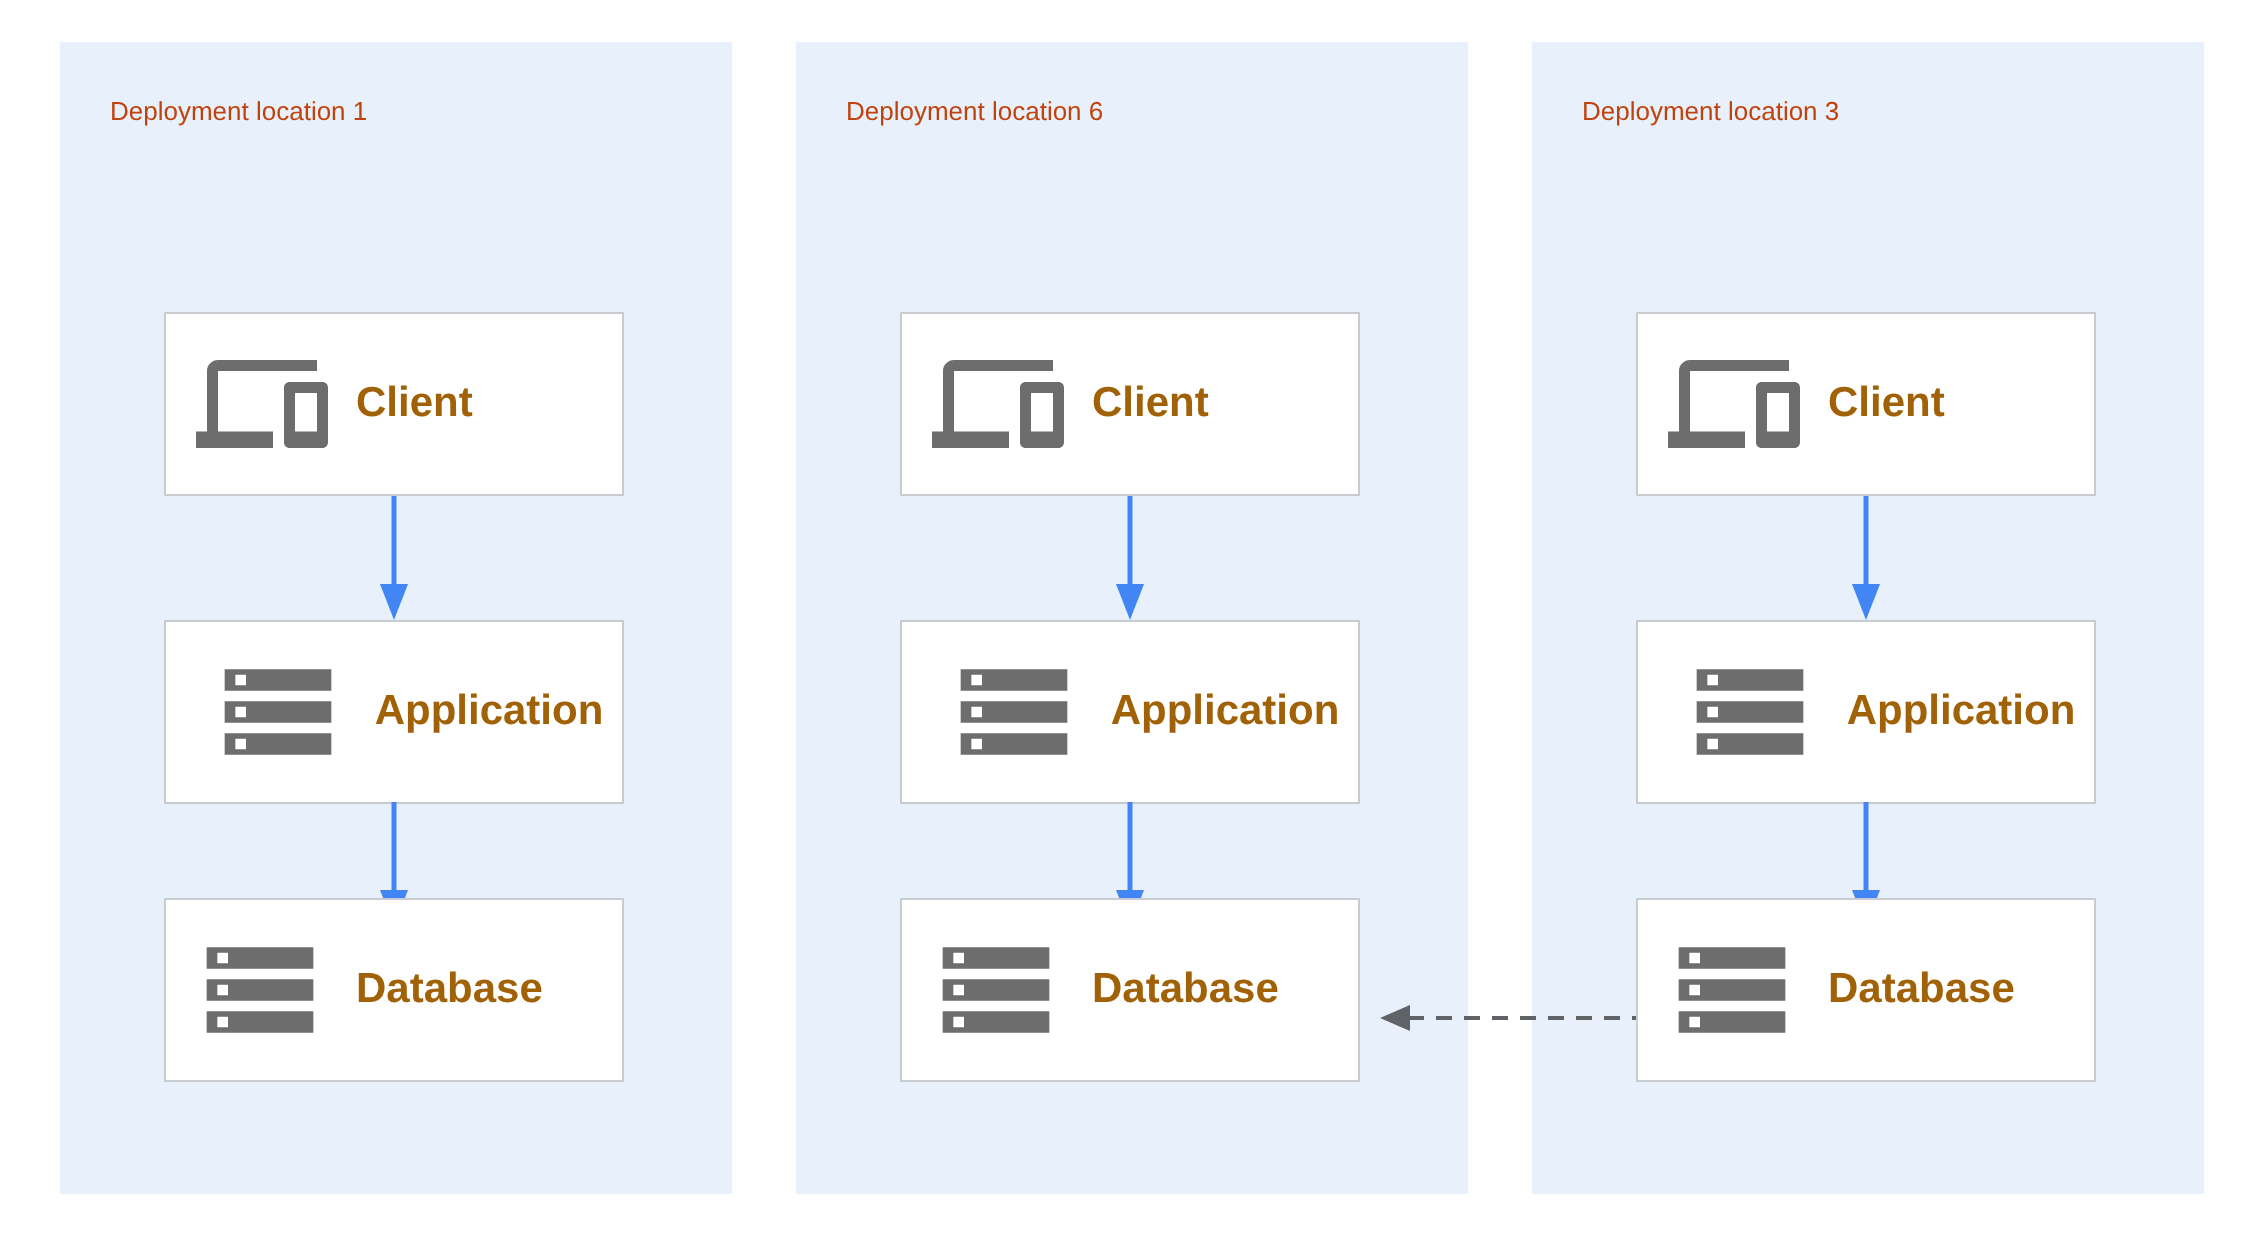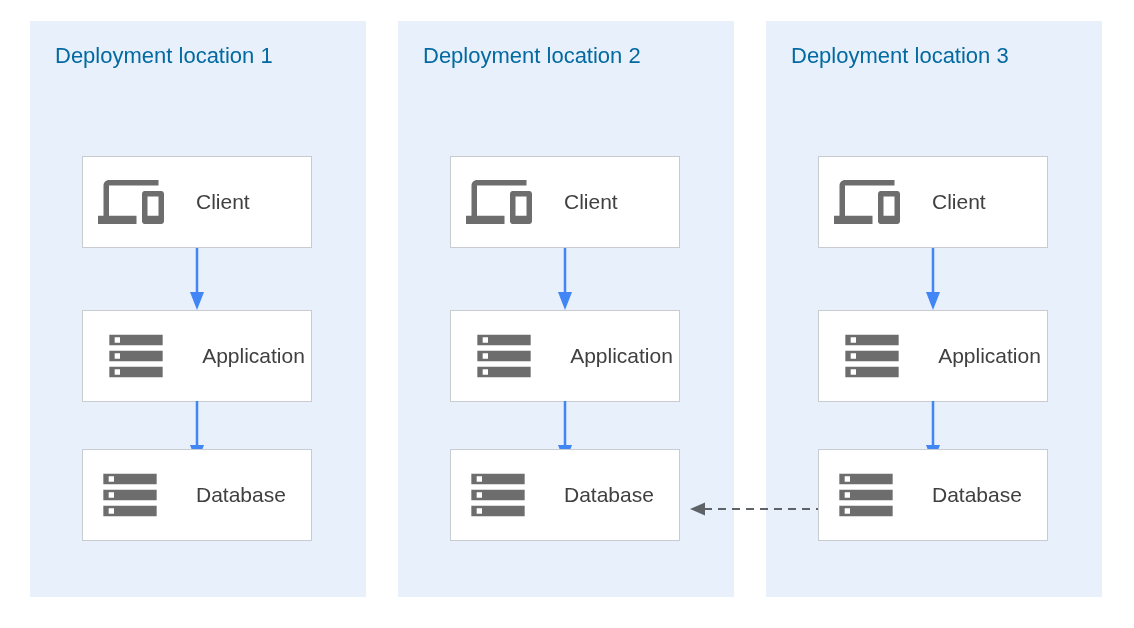--- a/index.html
+++ b/index.html
@@ -22,23 +22,23 @@
     height: 576px;
     background: #e7f0fb;
   }
   .panel-1 { left: 30px; }
   .panel-2 { left: 398px; }
   .panel-3 { left: 766px; }
   .panel-title {
     position: absolute;
     left: 25px;
     top: 24px;
-    font-size: 22px;
+    font-size: 13px;
     line-height: 21px;
-    color: #0369a1;
+    color: #c2410c;
     white-space: nowrap;
   }
   .node-box {
     position: absolute;
     left: 52px;
     width: 230px;
     height: 92px;
     background: #ffffff;
     border: 1px solid #c8cbd0;
     box-sizing: border-box;
@@ -52,24 +52,25 @@
   .icon-wrap {
     width: 70px;
     height: 70px;
     display: flex;
     align-items: center;
     justify-content: flex-start;
     flex: 0 0 70px;
   }
   .icon-wrap svg { display: block; }
   .node-label {
-    margin-left: 28px;
+    margin-left: 10px;
     font-size: 21px;
-    color: #404040;
+    color: #a16207;
     white-space: nowrap;
+    font-weight: bold;
   }
   .flow-arrow {
     position: absolute;
     left: 158px;
   }
   .flow-arrow-1 { top: 227px; }
   .flow-arrow-2 { top: 380px; }
   .replication-arrow {
     position: absolute;
     left: 690px;
@@ -116,21 +117,21 @@
       <span class="icon-wrap">
         <svg width="64" height="64" viewBox="0 0 24 24" fill="#6d6d6d" aria-hidden="true">
           <path d="M2 20h20v-4H2v4zm2-3h2v2H4v-2zM2 4v4h20V4H2zm4 3H4V5h2v2zm-4 7h20v-4H2v4zm2-3h2v2H4v-2z"></path>
         </svg>
       </span>
       <span class="node-label">Database</span>
     </div>
   </section>
 
   <section class="panel panel-2">
-    <div class="panel-title">Deployment location 2</div>
+    <div class="panel-title">Deployment location 6</div>
 
     <div class="node-box node-client">
       <span class="icon-wrap">
         <svg width="66" height="66" viewBox="0 0 24 24" fill="#6d6d6d" aria-hidden="true">
           <path d="M4 6h18V4H4c-1.1 0-2 .9-2 2v11H0v3h14v-3H4V6zm19 2h-6c-.55 0-1 .45-1 1v10c0 .55.45 1 1 1h6c.55 0 1-.45 1-1V9c0-.55-.45-1-1-1zm-1 9h-4v-7h4v7z"></path>
         </svg>
       </span>
       <span class="node-label">Client</span>
     </div>
 

